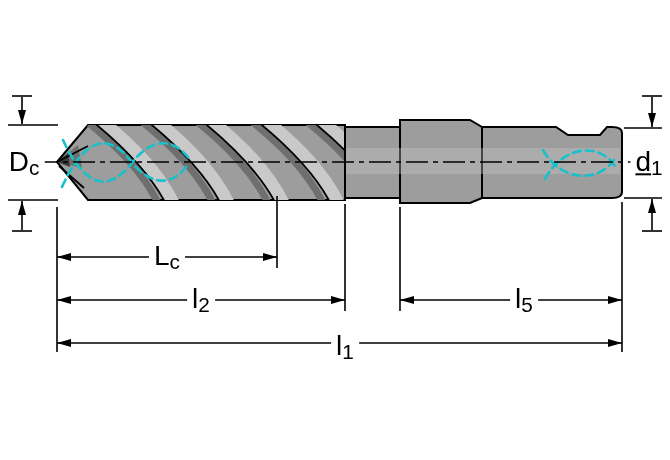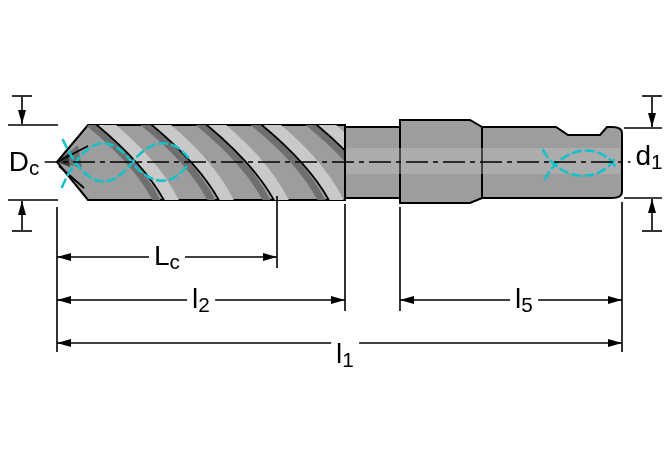--- a/index.html
+++ b/index.html
@@ -158,33 +158,33 @@
 
     <g class="dimgrp">
       <line x1="57" y1="343" x2="622" y2="343" marker-start="url(#arr)" marker-end="url(#arr)"></line>
     </g>
   </svg>
 
   <div class="dim-label" style="left:24px; top:162px;">
     <span>D</span><span class="sub">c</span>
   </div>
 
-  <div class="dim-label" style="left:649px; top:156px;">
+  <div class="dim-label" style="left:649px; top:162px;text-decoration:underline;">
     <span>d</span><span class="sub">1</span>
   </div>
 
   <div class="dim-label" style="left:167px; top:256px;text-align:right;">
     <span>L</span><span class="sub">c</span>
   </div>
 
   <div class="dim-label" style="left:201px; top:299px;text-align:right;">
     <span>l</span><span class="sub">2</span>
   </div>
 
   <div class="dim-label" style="left:524px; top:299px;">
     <span>l</span><span class="sub">5</span>
   </div>
 
-  <div class="dim-label" style="left:345px; top:354px;">
+  <div class="dim-label" style="left:345px; top:346px;">
     <span>l</span><span class="sub">1</span>
   </div>
 
 </div>
 
 </body></html>

